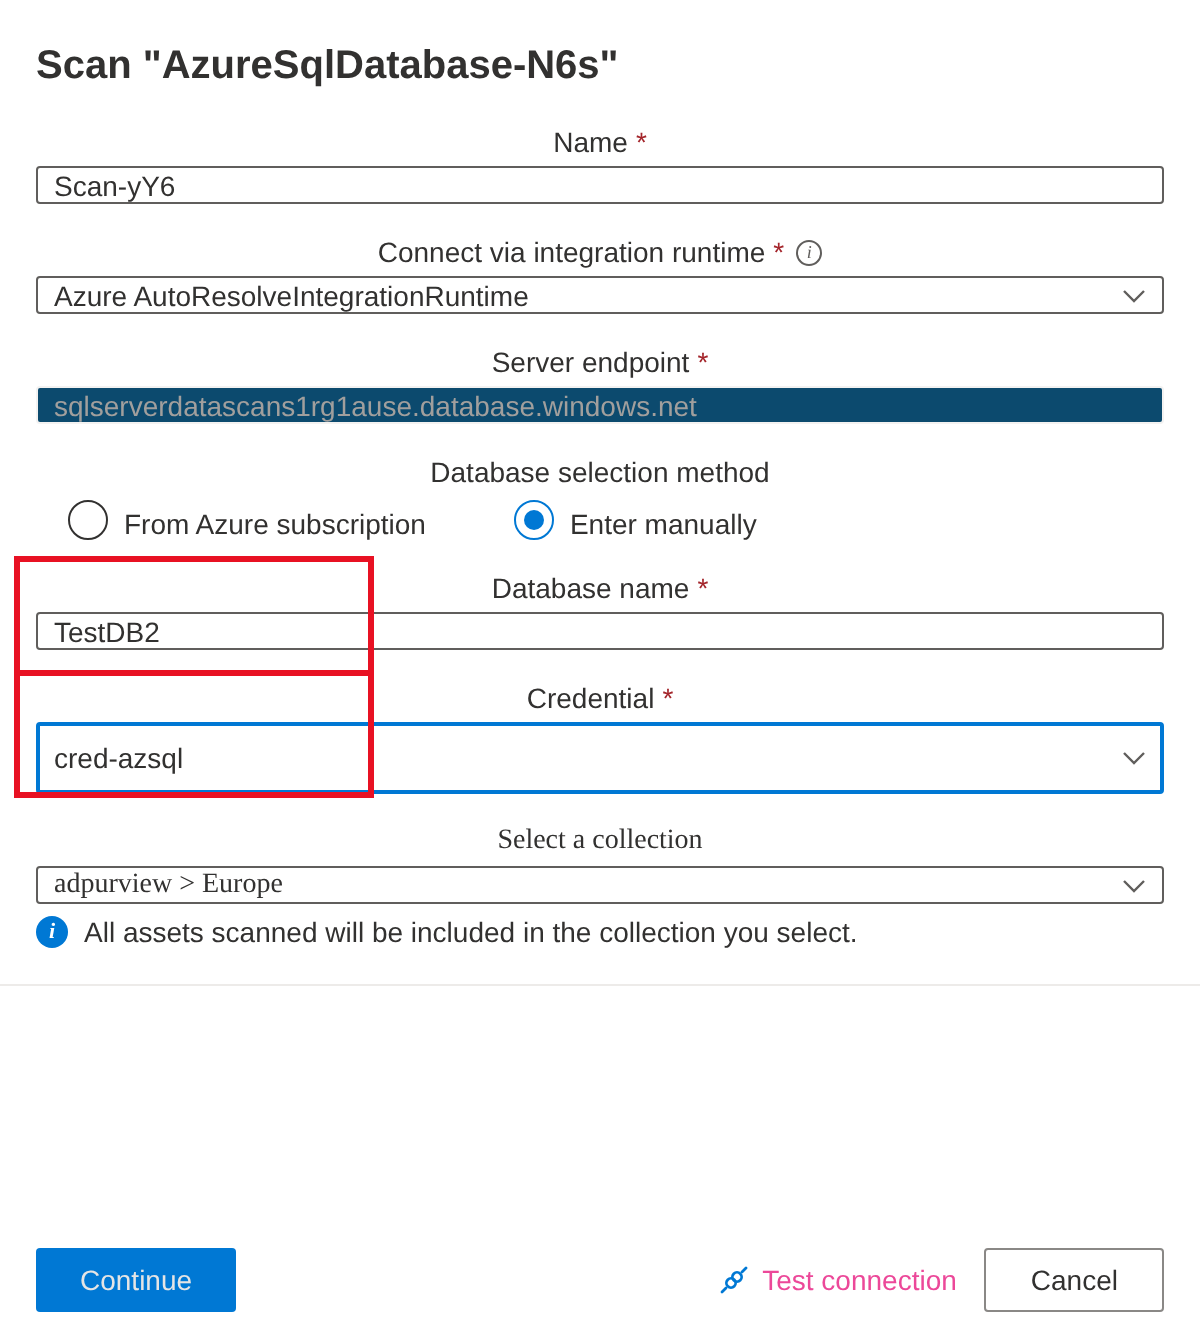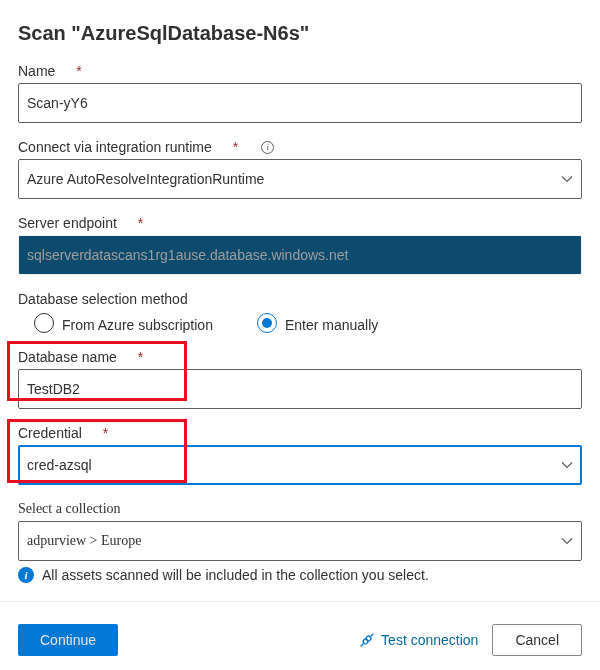--- a/index.html
+++ b/index.html
@@ -16,42 +16,43 @@
   .pane { padding: 18px 18px 0 18px; }
   h1 {
     font-size: 20px;
     font-weight: 600;
     margin: 4px 0 18px 0;
   }
   .field { margin-bottom: 16px; }
   .label-row {
     display: flex;
     align-items: center;
-    gap: 21px;
+    gap: 4px;
     margin-bottom: 4px;
     font-weight: 400;
     color: #323130;
+    justify-content: center;
   }
   .req { color: #a4262c; }
   .info-sm {
     width: 13px; height: 13px;
     border: 1px solid #605e5c;
     border-radius: 50%;
     display: inline-flex;
     align-items: center;
     justify-content: center;
     font-size: 9px;
     color: #605e5c;
     font-style: italic;
     font-family: serif;
     margin-left: 2px;
   }
   .input, .select {
     width: 100%;
-    height: 40px;
+    height: 19px;
     border: 1px solid #605e5c;
     border-radius: 2px;
     padding: 0 8px;
     font-size: 14px;
     background: #fff;
     display: flex;
     align-items: center;
     justify-content: space-between;
   }
   .input.disabled {
@@ -140,21 +141,21 @@
     border: 1px solid #8a8886;
     height: 32px;
     padding: 0 22px;
     font-size: 14px;
     border-radius: 2px;
   }
   .link-btn {
     display: flex;
     align-items: center;
     gap: 6px;
-    color: #0369a1;
+    color: #ec4899;
     font-size: 14px;
   }
   .chev { flex-shrink: 0; }
 </style>
 </head>
 <body>
 
 <div class="pane">
   <h1>Scan "AzureSqlDatabase-N6s"</h1>
 

